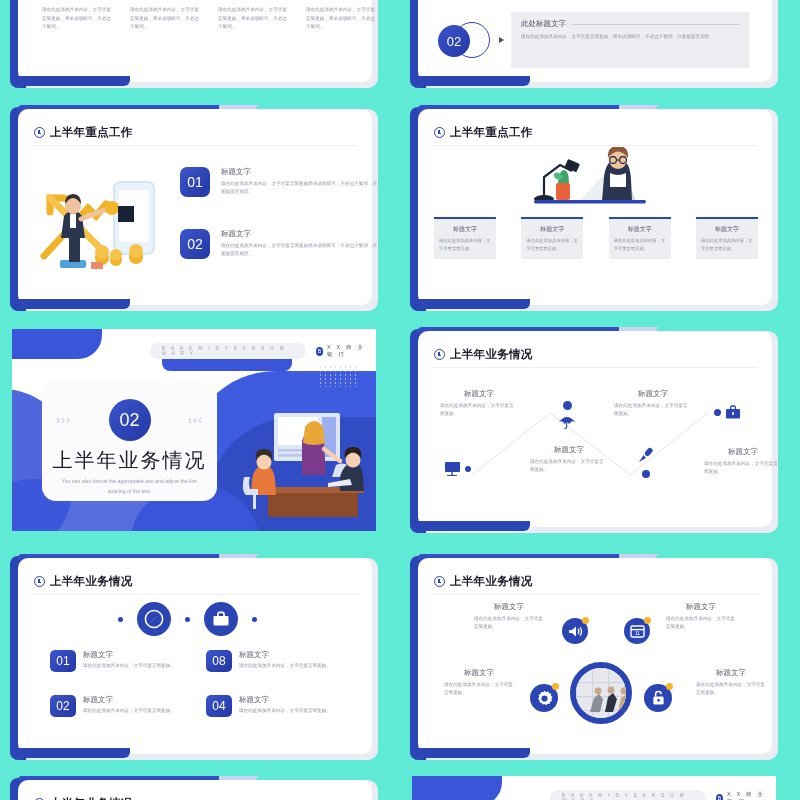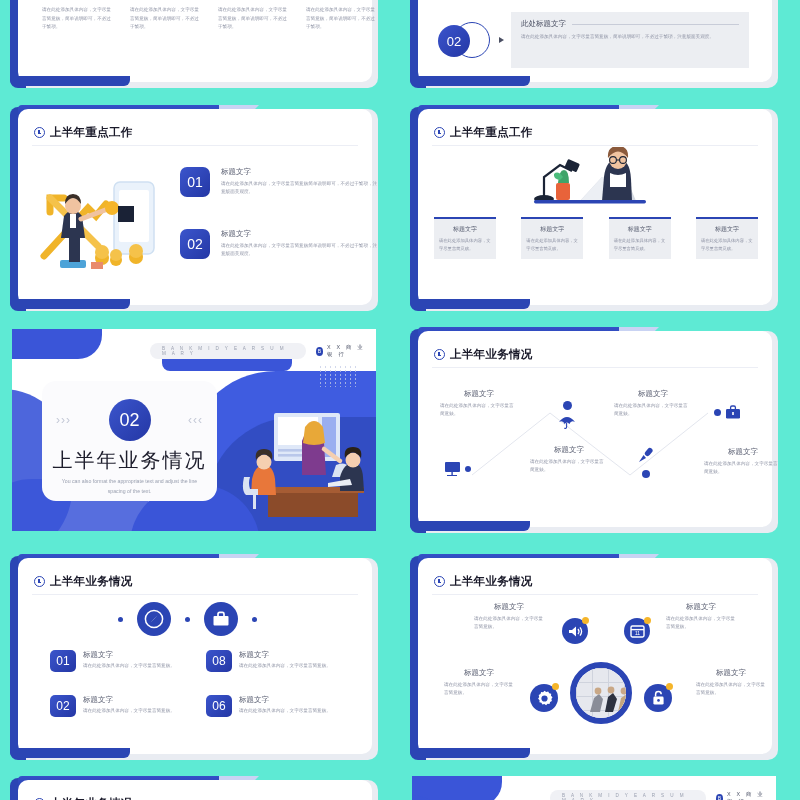--- a/index.html
+++ b/index.html
@@ -434,21 +434,21 @@
       </div>
     </div>
     <div style="position:absolute;left:188px;top:92px;display:flex;gap:7px;">
       <div class="numbox sm">08</div>
       <div style="width:118px;">
         <div class="t-h" style="margin-bottom:2px;">标题文字</div>
         <div class="t-b">请在此处添加具体内容，文字尽量言简意赅。</div>
       </div>
     </div>
     <div style="position:absolute;left:188px;top:137px;display:flex;gap:7px;">
-      <div class="numbox sm">06</div>
+      <div class="numbox sm">04</div>
       <div style="width:118px;">
         <div class="t-h" style="margin-bottom:2px;">标题文字</div>
         <div class="t-b">请在此处添加具体内容，文字尽量言简意赅。</div>
       </div>
     </div>
   </div>
   <div class="lbar2"></div>
 </div>
 
 <div class="slide" style="left:404px; top:552px;">

